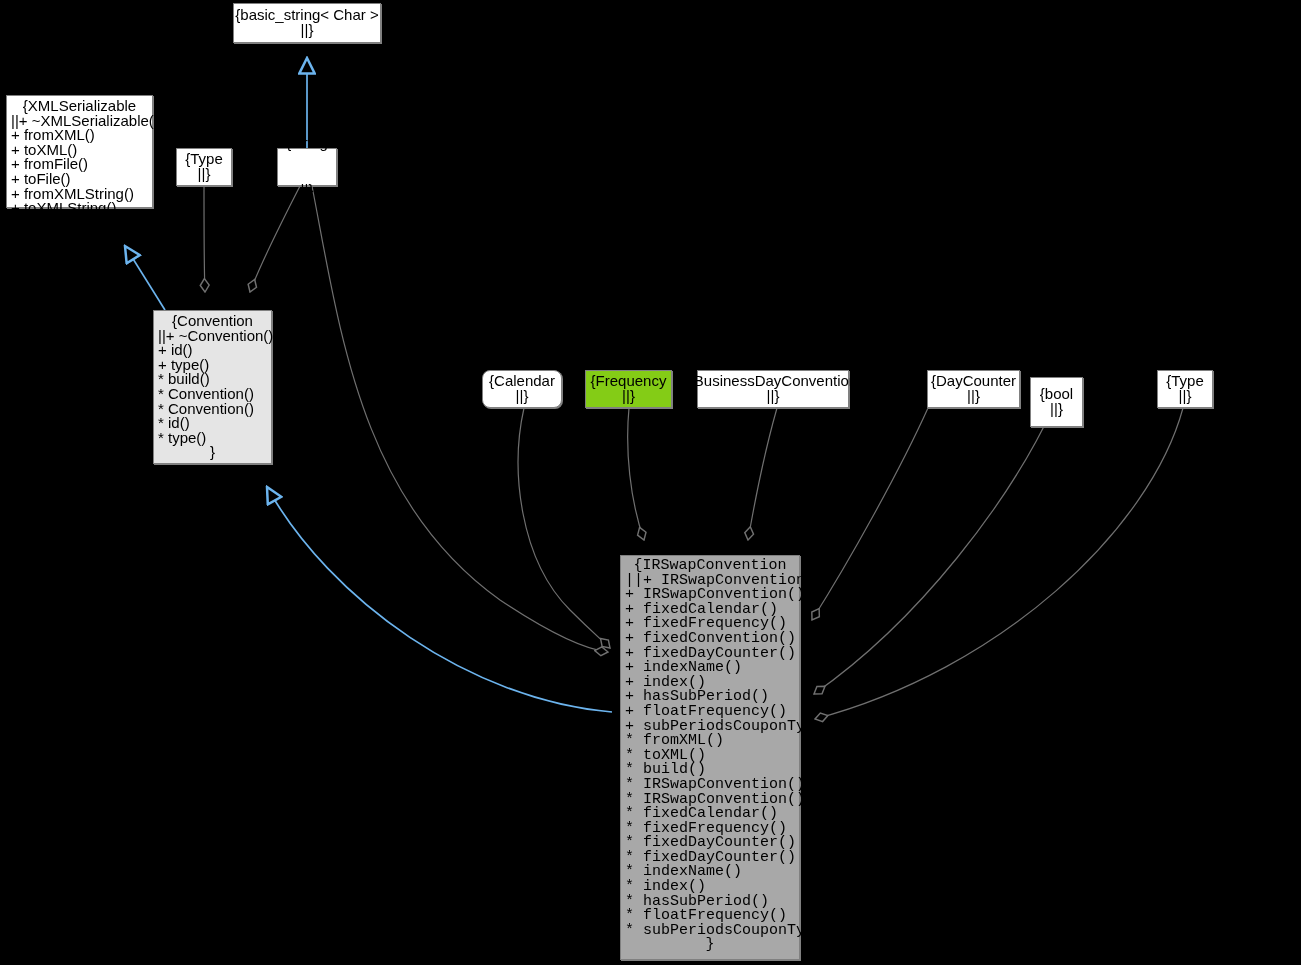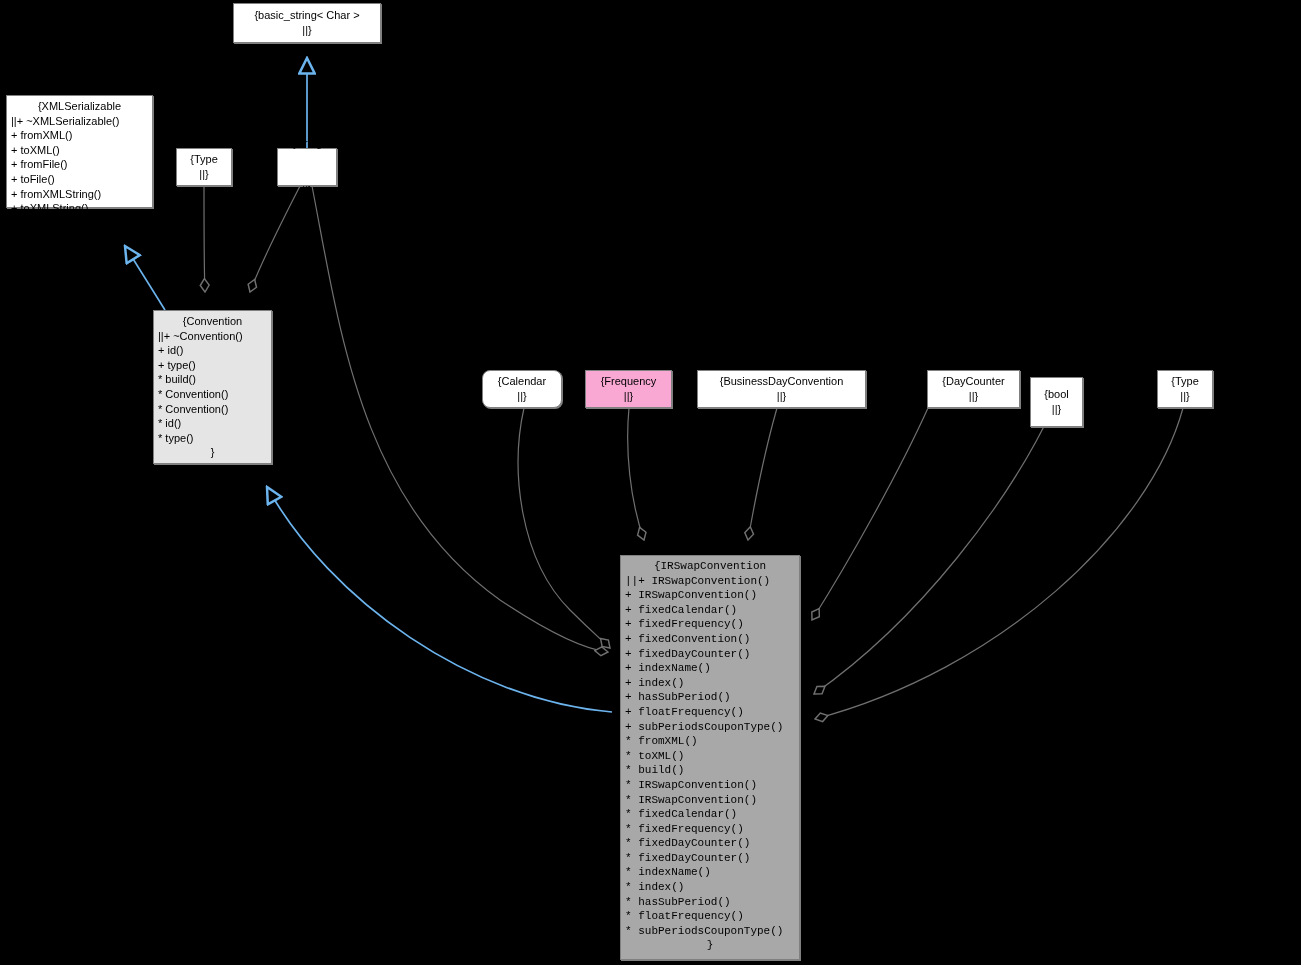--- a/index.html
+++ b/index.html
@@ -5,21 +5,21 @@
   html,body{margin:0;padding:0;background:#000;}
   body{width:1301px;height:965px;position:relative;overflow:hidden;
        font-family:"Liberation Sans","DejaVu Sans",sans-serif;}
   #canvas{position:absolute;left:0;top:0;width:1301px;height:965px;}
   svg.edges{position:absolute;left:0;top:0;width:1301px;height:965px;pointer-events:none;}
 
   .node{position:absolute;box-sizing:border-box;
         border:1px solid #808080;
         background:#ffffff;color:#000000;
         text-align:center;
-        font-size:11px;line-height:14.6px;
+        font-size:15px;line-height:14.6px;
         padding:3px 4px 4px 4px;
         box-shadow:1px 1px 0 0 #808080;}
   .node.shaded{background:#a8a8a8;font-family:Liberation Mono, monospace;}
   .node .title{white-space:pre;}
   .node .member{text-align:left;white-space:pre;}
   .node .closer{text-align:center;white-space:pre;}
   .node.compact{display:flex;flex-direction:column;justify-content:center;align-items:center;padding:0;}
   .node.compact .title{text-align:center;}
 </style>
 </head>
@@ -80,25 +80,25 @@
       <div class="member">* Convention()</div>
       <div class="member">* Convention()</div>
       <div class="member">* id()</div>
       <div class="member">* type()</div>
       <div class="closer">}</div>
     </div>
     <div class="node compact" style="left: 482px; top: 370px; width: 80px; height: 38px; background: rgb(255, 255, 255); border-color: rgb(128, 128, 128); border-radius: 8px;">
       <div class="title">{Calendar</div>
       <div class="closer">||}</div>
     </div>
-    <div class="node compact" style="left: 585px; top: 370px; width: 87px; height: 38px; background: #f9a8d4; border-color: rgb(128, 128, 128);">
+    <div class="node compact" style="left: 585px; top: 370px; width: 87px; height: 38px; background: #84cc16; border-color: rgb(128, 128, 128);">
       <div class="title">{Frequency</div>
       <div class="closer">||}</div>
     </div>
-    <div class="node compact" style="left: 697px; top: 370px; width: 169px; height: 38px; background: rgb(255, 255, 255); border-color: rgb(128, 128, 128);">
+    <div class="node compact" style="left: 697px; top: 370px; width: 152px; height: 38px; background: rgb(255, 255, 255); border-color: rgb(128, 128, 128);">
       <div class="title">{BusinessDayConvention</div>
       <div class="closer">||}</div>
     </div>
     <div class="node compact" style="left: 887px; top: 370px; width: 93px; height: 38px; background: rgb(255, 255, 255); border-color: rgb(128, 128, 128); margin-left: 40px;">
       <div class="title">{DayCounter</div>
       <div class="closer">||}</div>
     </div>
     <div class="node compact" style="left: 1030px; top: 377px; width: 53px; height: 50px; background: rgb(255, 255, 255); border-color: rgb(128, 128, 128);">
       <div class="title">{bool</div>
       <div class="closer">||}</div>

